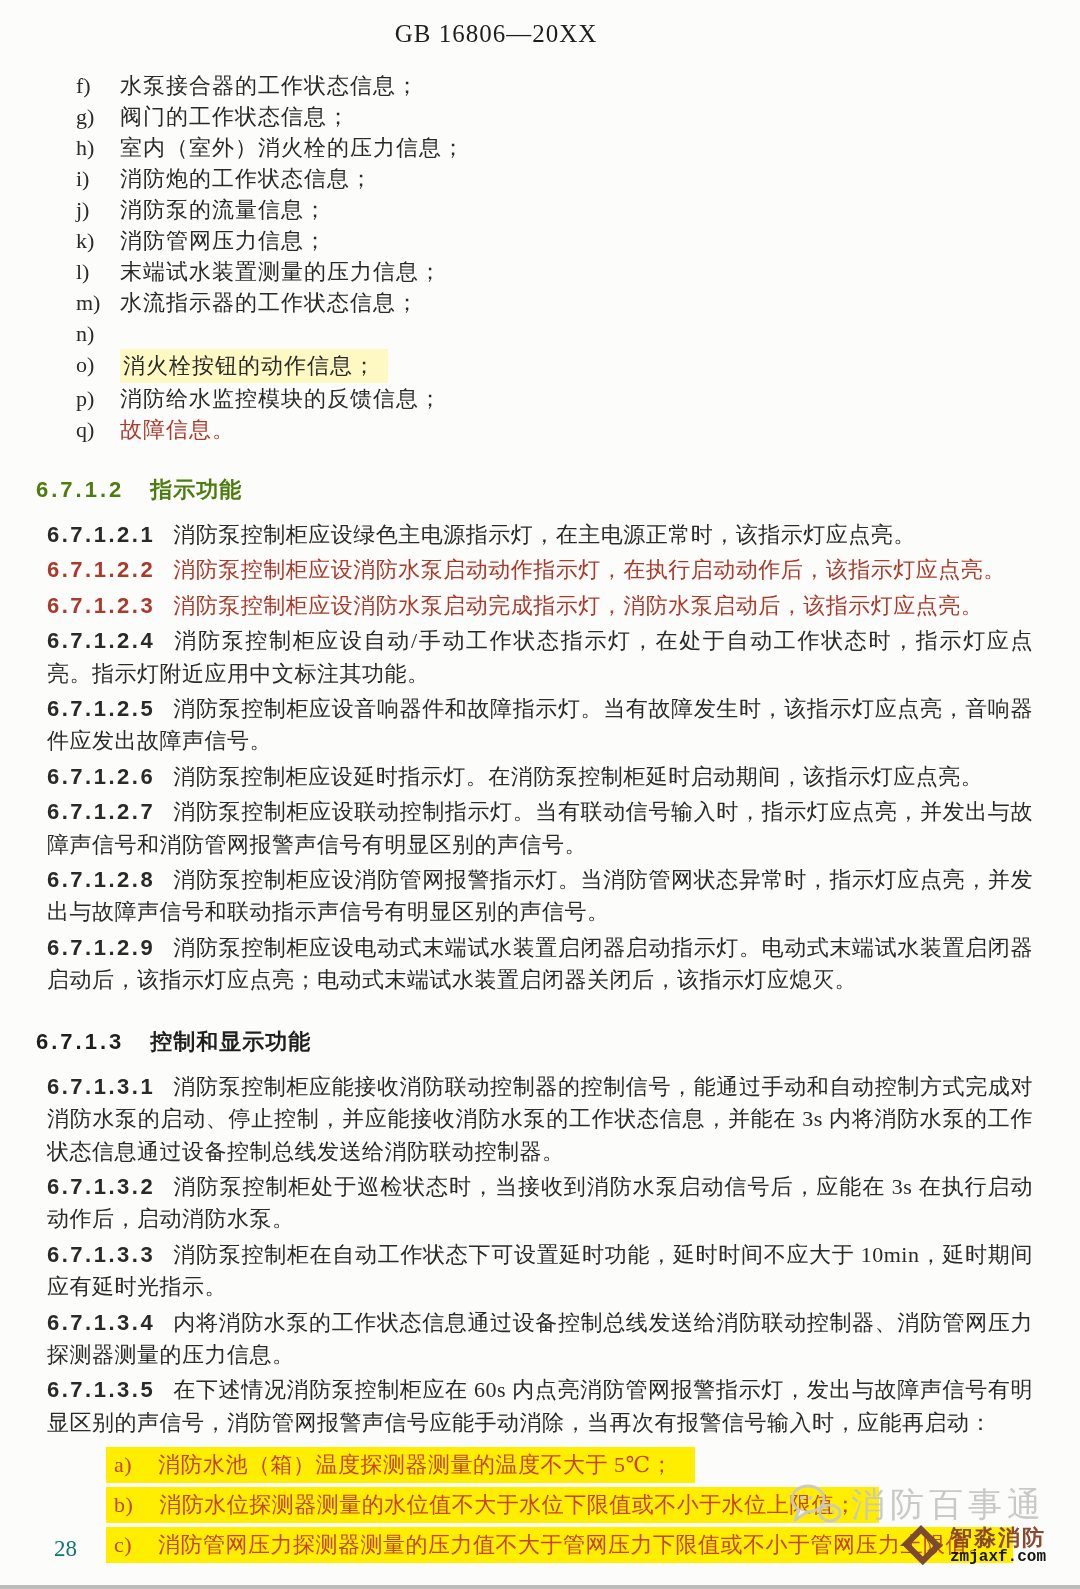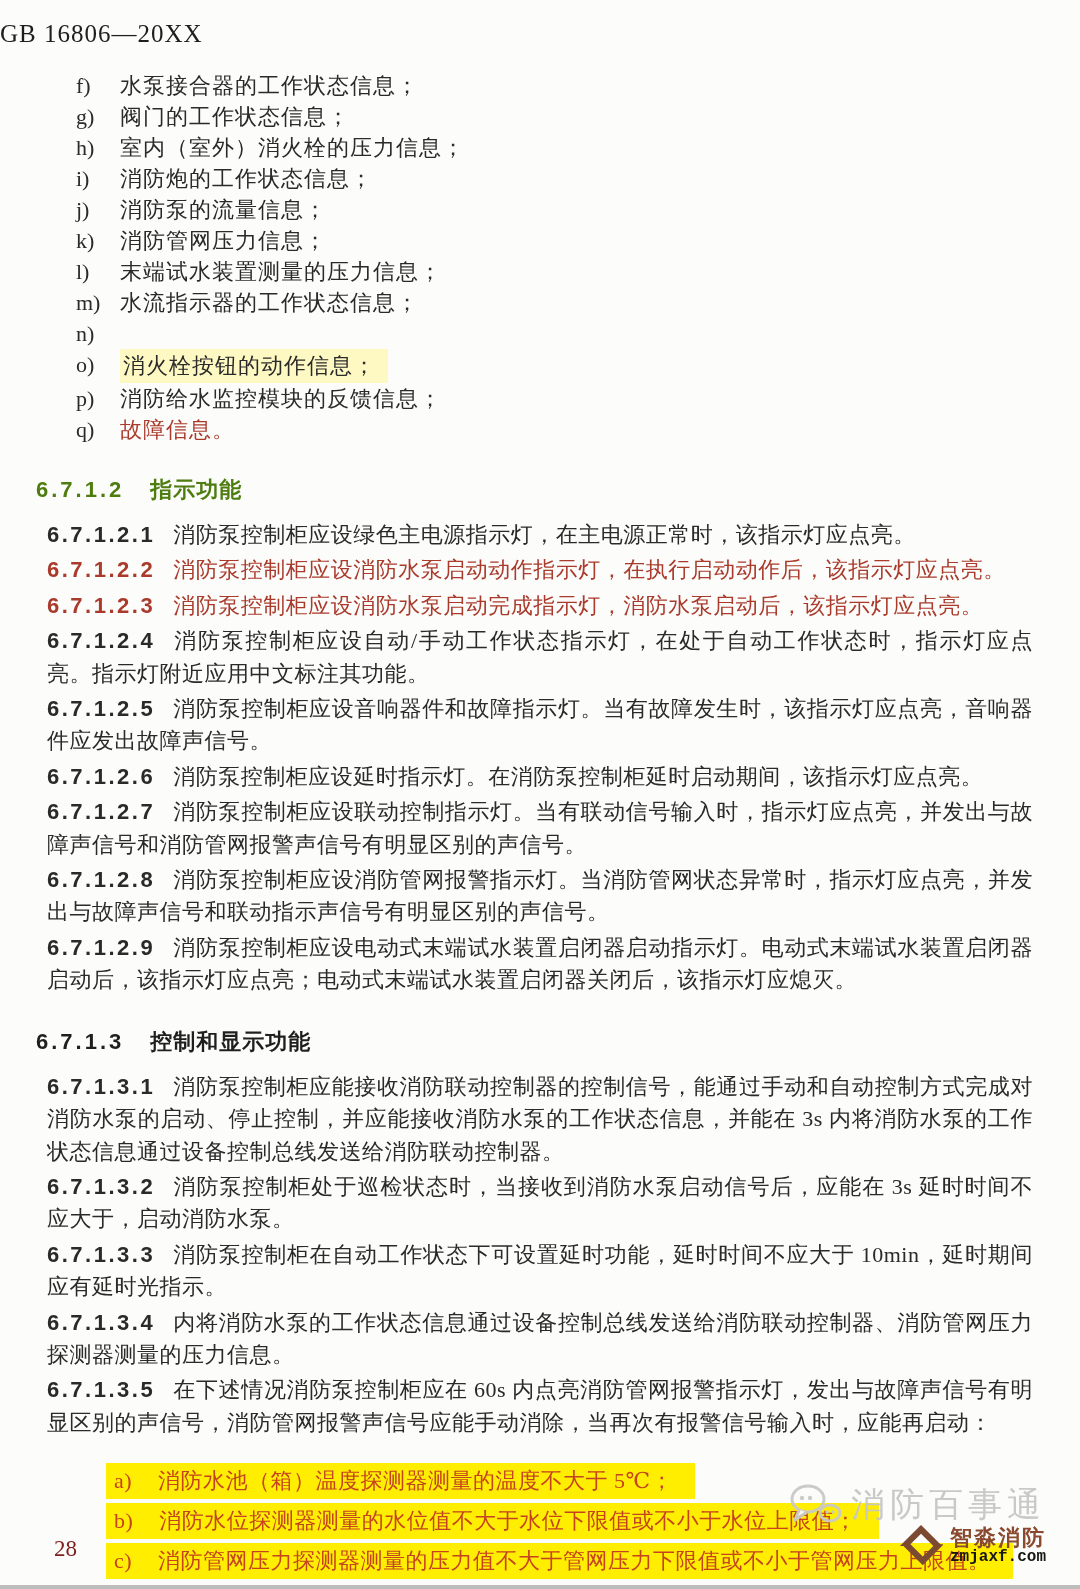--- a/index.html
+++ b/index.html
@@ -7,21 +7,21 @@
   .doc {
     position:relative;
     width:1080px; height:1589px;
     margin:0 auto;
     background:#fcfcfa;
     font-family:"Liberation Serif","DejaVu Serif",serif;
     color:#2a2a2a;
     overflow:hidden;
   }
   .header {
-    text-align:left;
+    text-align:center;
     padding:20px 88px 0 0;
     font-size:25px;
     letter-spacing:1px;
     color:#1e1e1e;
   }
   .content { padding:14px 36px 0 36px; }
 
   
   .info-list { margin:8px 0 0 40px; }
   .li { display:flex; font-size:22px; line-height:31px; }
@@ -46,34 +46,34 @@
     letter-spacing:0.5px;
   }
   .clause .num {
     font-family:"Liberation Sans","DejaVu Sans",sans-serif;
     font-weight:bold; letter-spacing:2.5px;
     margin-right:18px; white-space:nowrap;
   }
   .clause.red-c, .clause.red-c .num { color:#a93a2c; }
 
   
-  .sub-list { margin:24px 0 0 70px; }
+  .sub-list { margin:8px 0 0 70px; }
   .sub-item {
     display:table;
     background:#ffee00;
     color:#c5431f;
     font-size:22px; line-height:29px;
     padding:3px 22px 4px 8px;
     margin:4px 0;
     letter-spacing:0.5px;
   }
   .sub-item .slbl { margin-right:26px; }
 
   
-  .pageno { position:absolute; left:54px; top:1536px; font-size:23px; color:#7f1d1d; }
+  .pageno { position:absolute; left:54px; top:1536px; font-size:23px; color:#0f766e; }
   .wm {
     position:absolute; right:34px; top:1482px;
     display:flex; align-items:center; gap:8px;
     color:#c7c7c5; font-size:34px; letter-spacing:5px;
     font-family:"Liberation Sans","DejaVu Sans",sans-serif;
     opacity:0.95; white-space:nowrap;
   }
   .zlogo {
     position:absolute; right:34px; top:1524px;
     display:flex; align-items:center; gap:7px;
@@ -163,21 +163,21 @@
     <p class="clause"><span class="num">6.7.1.2.6</span><span>消防泵控制柜应设延时指示灯。在消防泵控制柜延时启动期间，该指示灯应点亮。</span></p>
     <p class="clause"><span class="num">6.7.1.2.7</span><span>消防泵控制柜应设联动控制指示灯。当有联动信号输入时，指示灯应点亮，并发出与故障声信号和消防管网报警声信号有明显区别的声信号。</span></p>
     <p class="clause"><span class="num">6.7.1.2.8</span><span>消防泵控制柜应设消防管网报警指示灯。当消防管网状态异常时，指示灯应点亮，并发出与故障声信号和联动指示声信号有明显区别的声信号。</span></p>
     <p class="clause"><span class="num">6.7.1.2.9</span><span>消防泵控制柜应设电动式末端试水装置启闭器启动指示灯。电动式末端试水装置启闭器启动后，该指示灯应点亮；电动式末端试水装置启闭器关闭后，该指示灯应熄灭。</span></p>
 
     <div class="sec">
       <span class="h-num">6.7.1.3</span><span class="h-title">控制和显示功能</span>
     </div>
 
     <p class="clause"><span class="num">6.7.1.3.1</span><span>消防泵控制柜应能接收消防联动控制器的控制信号，能通过手动和自动控制方式完成对消防水泵的启动、停止控制，并应能接收消防水泵的工作状态信息，并能在 3s 内将消防水泵的工作状态信息通过设备控制总线发送给消防联动控制器。</span></p>
-    <p class="clause"><span class="num">6.7.1.3.2</span><span>消防泵控制柜处于巡检状态时，当接收到消防水泵启动信号后，应能在 3s 延时时间不应大于，启动消防水泵。</span></p>
+    <p class="clause"><span class="num">6.7.1.3.2</span><span>消防泵控制柜处于巡检状态时，当接收到消防水泵启动信号后，应能在 3s 在执行启动动作后，启动消防水泵。</span></p>
     <p class="clause"><span class="num">6.7.1.3.3</span><span>消防泵控制柜在自动工作状态下可设置延时功能，延时时间不应大于 10min，延时期间应有延时光指示。</span></p>
     <p class="clause"><span class="num">6.7.1.3.4</span><span>内将消防水泵的工作状态信息通过设备控制总线发送给消防联动控制器、消防管网压力探测器测量的压力信息。</span></p>
     <p class="clause"><span class="num">6.7.1.3.5</span><span>在下述情况消防泵控制柜应在 60s 内点亮消防管网报警指示灯，发出与故障声信号有明显区别的声信号，消防管网报警声信号应能手动消除，当再次有报警信号输入时，应能再启动：</span></p>
 
     <div class="sub-list">
       <div class="sub-item">
           <span class="slbl">a)</span>
           <span>消防水池（箱）温度探测器测量的温度不大于 5℃；</span>
         </div>
       <div class="sub-item">

